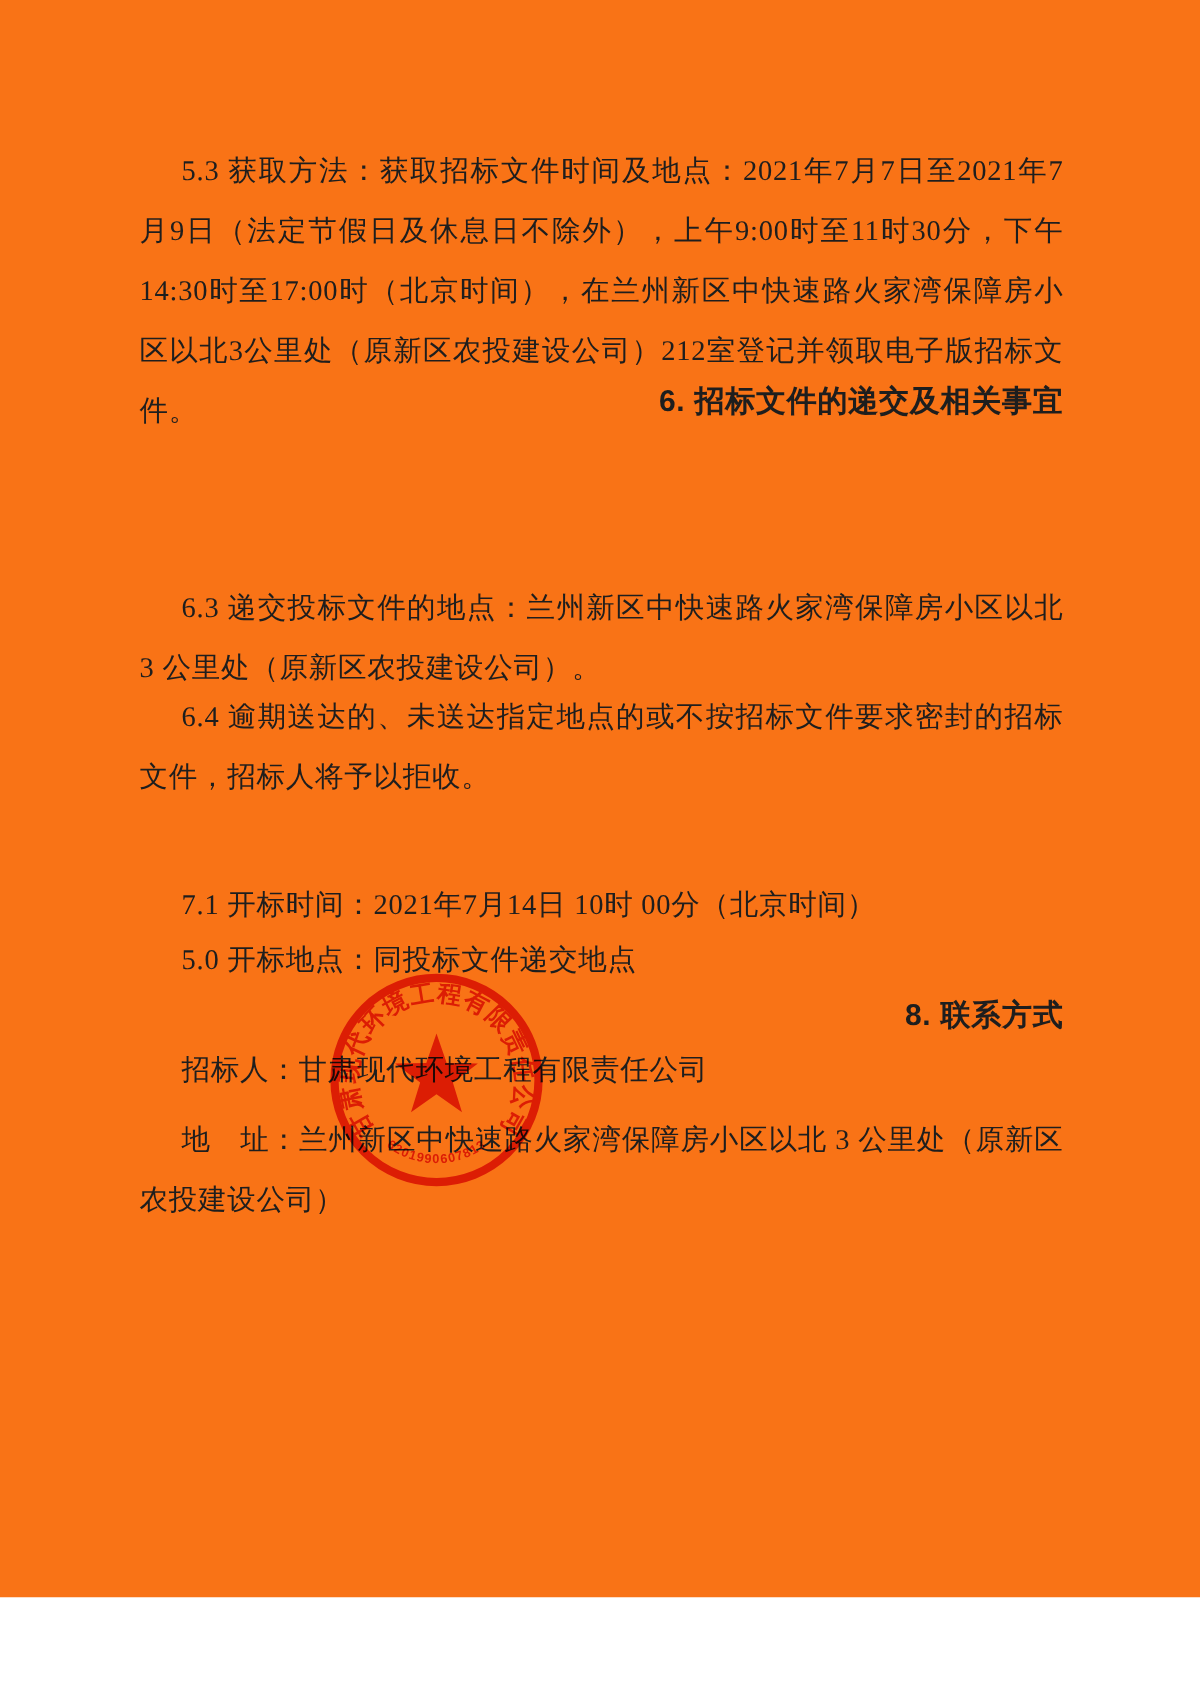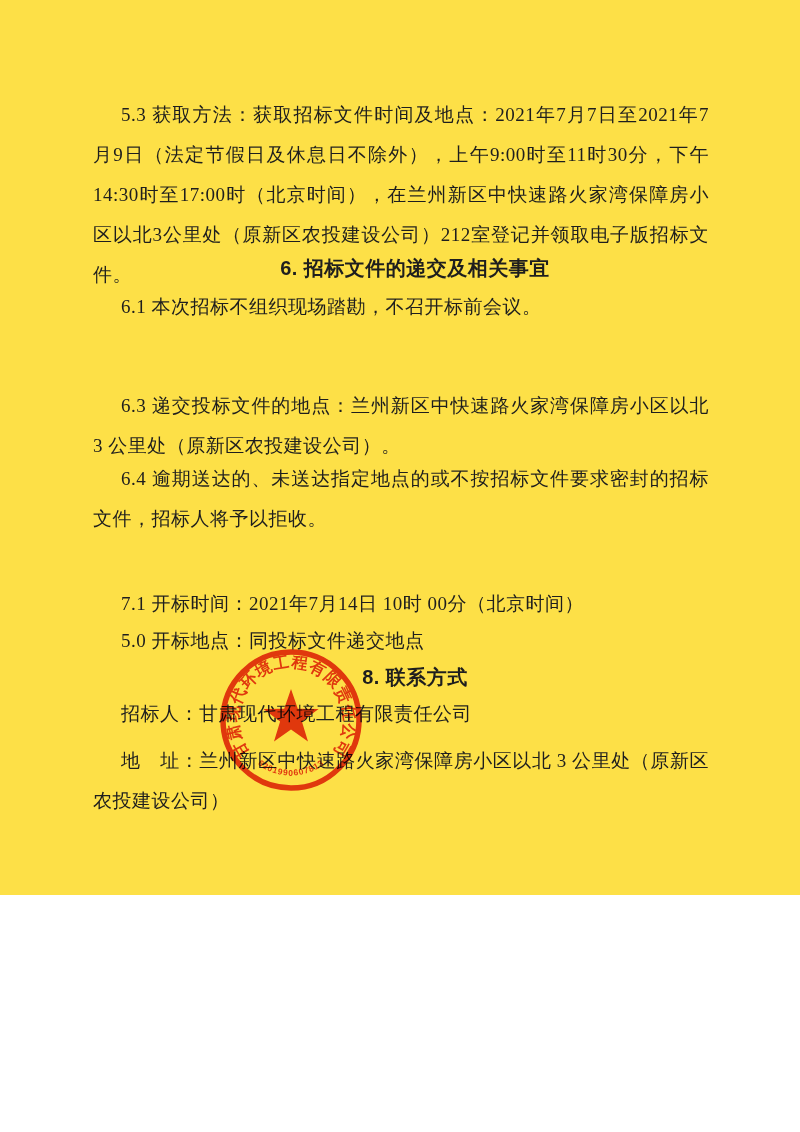--- a/index.html
+++ b/index.html
@@ -1,40 +1,40 @@
 <!DOCTYPE html>
 <html><head>
 <meta charset="utf-8">
 <style>
   html, body { margin: 0; padding: 0; background: #ffffff; }
   .page {
     position: relative;
     width: 800px;
-    height: 895px;
-    background: #fde047;
+    height: 1065px;
+    background: #f97316;
     overflow: hidden;
     font-family: "Liberation Serif", "DejaVu Serif", serif;
     color: #1e1e1e;
     font-size: 19px;
   }
   .block {
     position: absolute;
     left: 93px;
     width: 616px;
     margin: 0;
     line-height: 40px;
     text-align: justify;
     letter-spacing: 0.5px;
   }
   .indent { text-indent: 28px; }
   .heading {
     font-family: "Liberation Sans", "DejaVu Sans", sans-serif;
     font-weight: bold;
     font-size: 20px;
-    text-align: center;
+    text-align: right;
   }
   .seal {
     position: absolute;
     left: 217px;
     top: 646px;
     width: 148px;
     height: 148px;
     opacity: 0.93;
     mix-blend-mode: multiply;
     pointer-events: none;
@@ -45,21 +45,20 @@
   }
 </style>
 </head>
 <body>
 
 <div class="page">
 
   <p class="block indent" style="top:95px">5.3 获取方法：获取招标文件时间及地点：2021年7月7日至2021年7月9日（法定节假日及休息日不除外），上午9:00时至11时30分，下午14:30时至17:00时（北京时间），在兰州新区中快速路火家湾保障房小区以北3公里处（原新区农投建设公司）212室登记并领取电子版招标文件。</p>
 
   <p class="block heading" style="top:248px; text-indent:28px">6. 招标文件的递交及相关事宜</p>
-  <p class="block indent" style="top:287px">6.1 本次招标不组织现场踏勘，不召开标前会议。</p>
   <p class="block indent" style="top:386px">6.3 递交投标文件的地点：兰州新区中快速路火家湾保障房小区以北 3 公里处（原新区农投建设公司）。</p>
   <p class="block indent" style="top:459px">6.4 逾期送达的、未送达指定地点的或不按招标文件要求密封的招标文件，招标人将予以拒收。</p>
 
   <p class="block indent" style="top:584px">7.1 开标时间：2021年7月14日  10时  00分（北京时间）</p>
   <p class="block indent" style="top:621px">5.0 开标地点：同投标文件递交地点</p>
 
   <p class="block heading" style="top:657px; text-indent:28px">8. 联系方式</p>
   <p class="block indent" style="top:694px">招标人：甘肃现代环境工程有限责任公司</p>
   <p class="block indent" style="top:741px">地　址：兰州新区中快速路火家湾保障房小区以北 3 公里处（原新区农投建设公司）</p>
 

